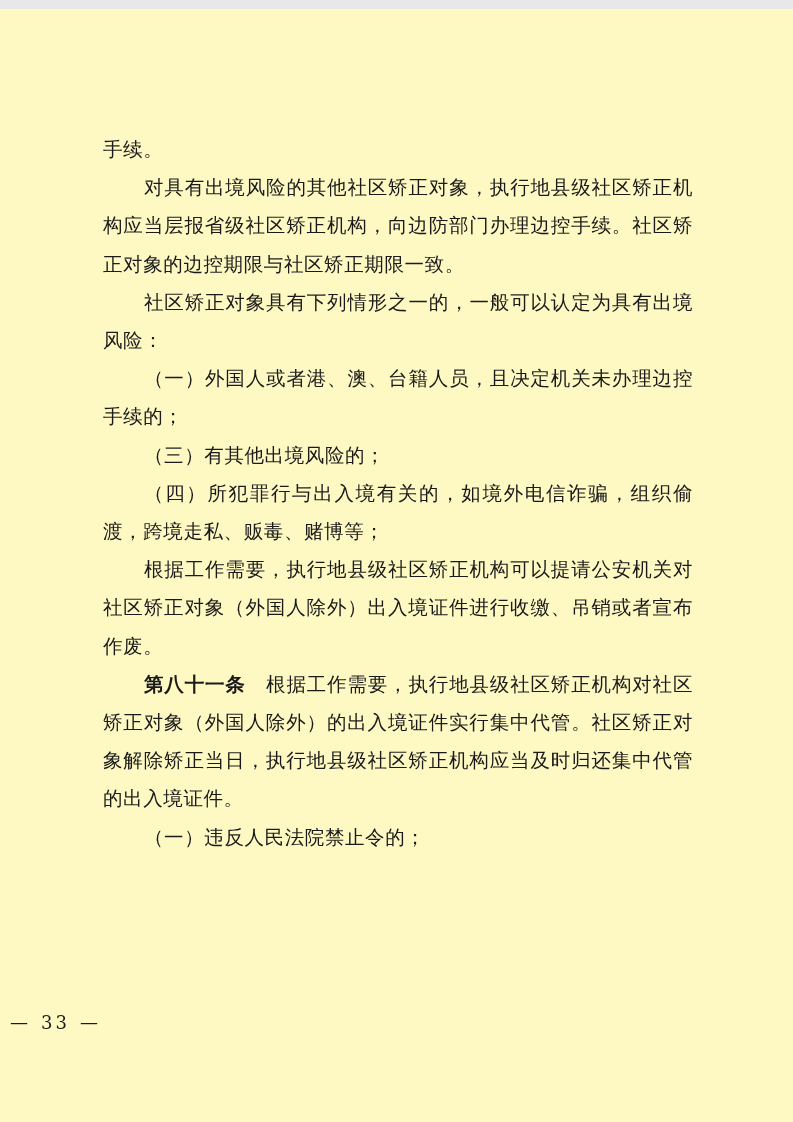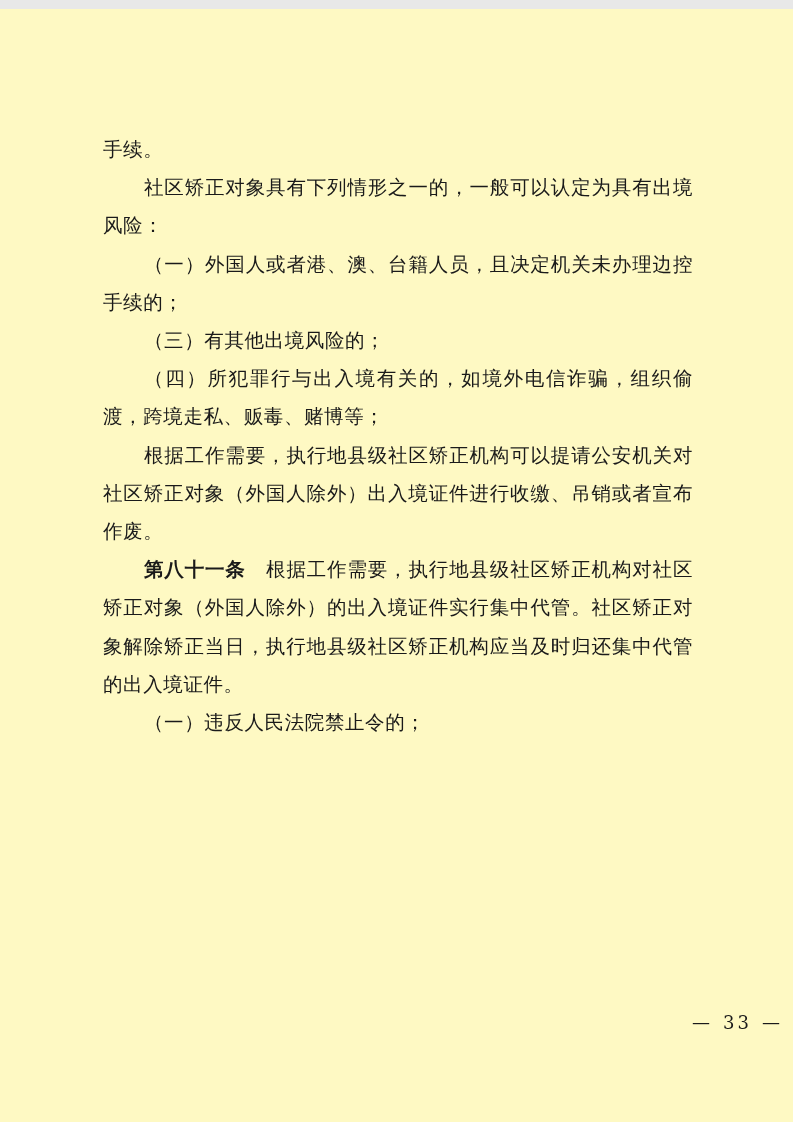--- a/index.html
+++ b/index.html
@@ -39,38 +39,39 @@
     text-indent: 41px;
   }
   .article-title {
     font-weight: bold;
   }
   .footer {
     position: absolute;
     left: 0;
     top: 1003px;
     width: 793px;
-    text-align: right;
+    text-align: left;
     font-size: 18px;
     color: #1a1a1a;
     letter-spacing: 3px;
   }
   .footer .dash {
     display: inline-block;
     padding: 0 10px;
   }
 </style>
 </head>
 <body>
 
 <div class="page">
   <div class="content">
 
     <p class="para">手续。</p>
 
+    <p class="para indent">对具有出境风险的其他社区矫正对象，执行地县级社区矫正机构应当层报省级社区矫正机构，向边防部门办理边控手续。社区矫正对象的边控期限与社区矫正期限一致。</p>
 
     <p class="para indent">社区矫正对象具有下列情形之一的，一般可以认定为具有出境风险：</p>
 
     <p class="para indent">（一）外国人或者港、澳、台籍人员，且决定机关未办理边控手续的；</p>
 
 
     <p class="para indent">（三）有其他出境风险的；</p>
 
     <p class="para indent">（四）所犯罪行与出入境有关的，如境外电信诈骗，组织偷渡，跨境走私、贩毒、赌博等；</p>
 

